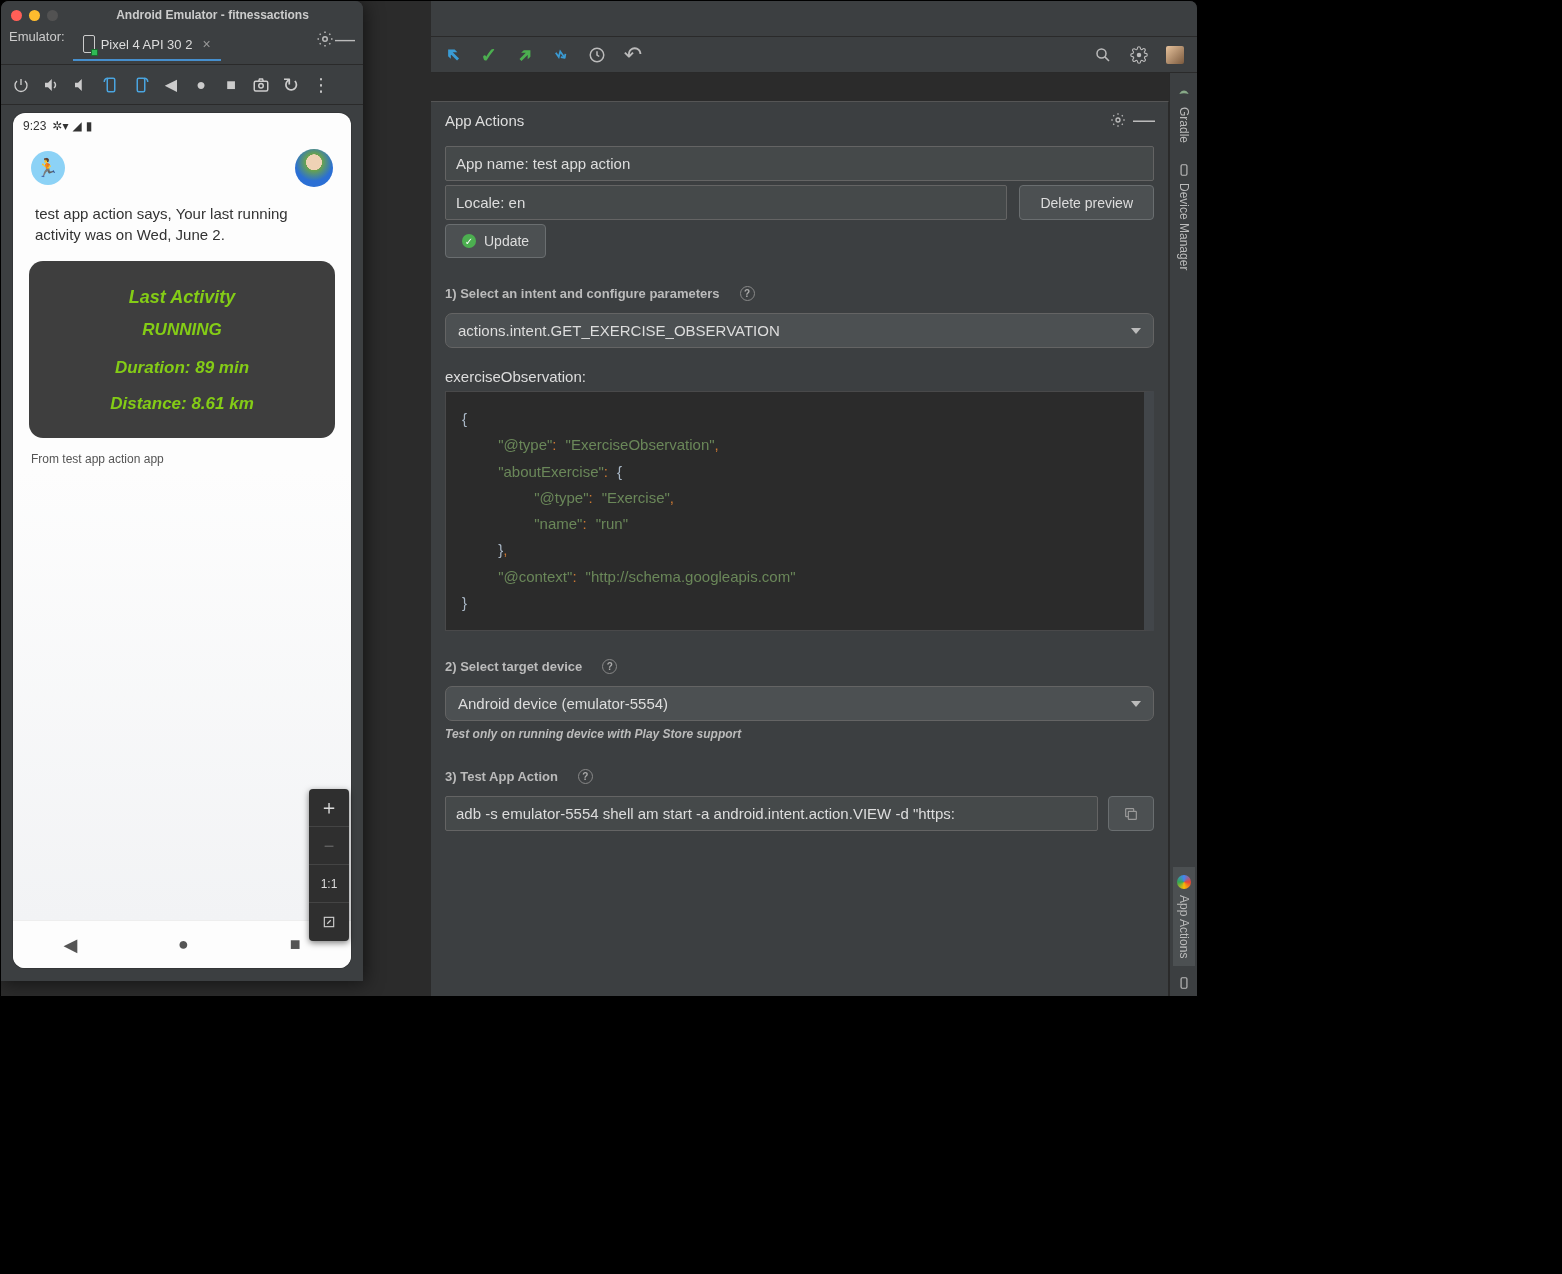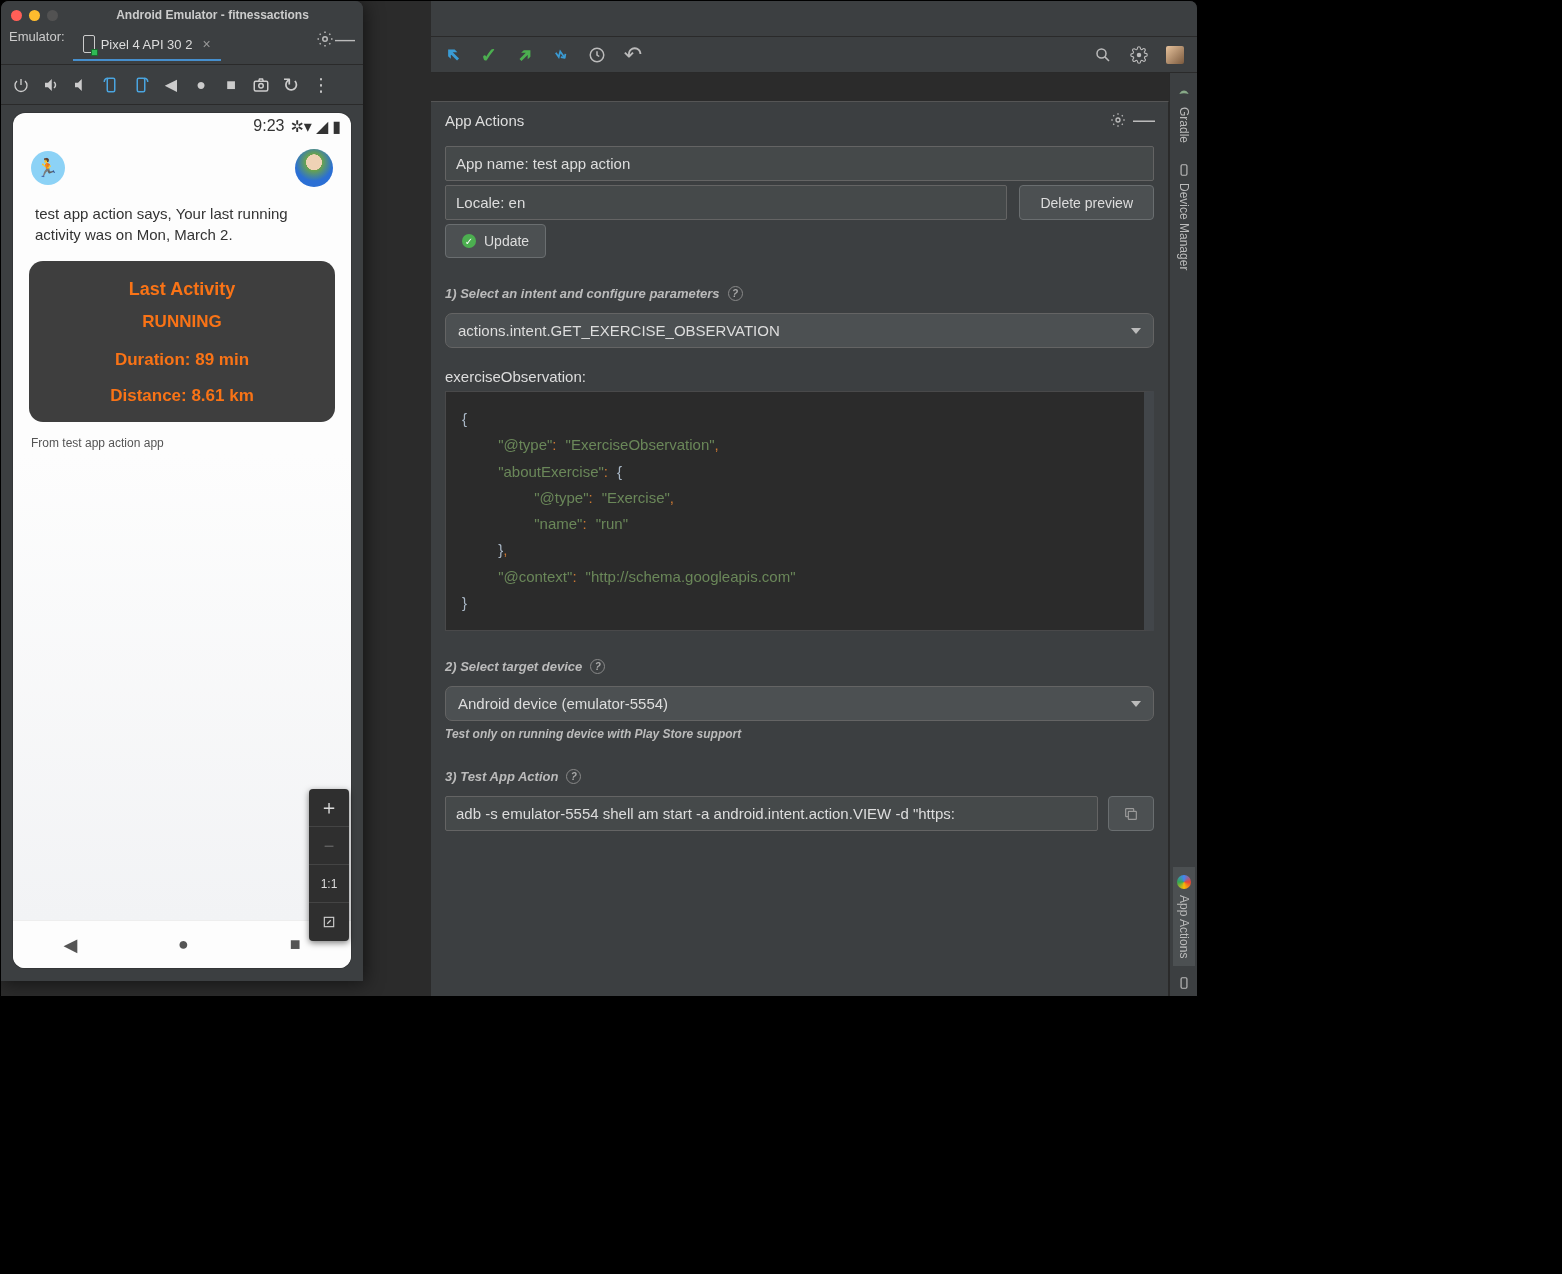--- a/index.html
+++ b/index.html
@@ -34,31 +34,31 @@
   .ic{width:20px;height:20px;display:inline-flex;align-items:center;justify-content:center;
     color:#bbb;font-size:16px;}
   .emu-tb{height:40px;display:flex;align-items:center;gap:10px;padding:0 10px;
     background:var(--bg-1);border-bottom:1px solid var(--line-dark);}
   .emu-tb .ic{color:#ccc;}
   
   .phone-wrap{flex:1;display:flex;justify-content:center;align-items:flex-start;padding:8px 12px;
     position:relative;}
   .phone{width:392px;height:855px;background:#fdfdfd;color:#222;border-radius:12px;
     box-shadow:0 0 0 1px #00000022;display:flex;flex-direction:column;overflow:hidden;}
-  .p-status{height:26px;display:flex;align-items:center;justify-content:flex-end;
-    padding:0 10px;font-size:16px;color:#333;}
+  .p-status{height:26px;display:flex;align-items:center;justify-content:flex-start;
+    padding:0 10px;font-size:12px;color:#333;}
   .p-status .r{display:flex;gap:4px;align-items:center;}
   .p-row{display:flex;justify-content:space-between;align-items:center;padding:10px 18px;}
   .run-ic{width:34px;height:34px;border-radius:50%;background:#8cd2f6;display:flex;
     align-items:center;justify-content:center;color:#163a5a;font-size:18px;font-weight:bold;}
   .avatar{width:38px;height:38px;border-radius:50%;
     background:radial-gradient(circle at 50% 35%,#efd2b5 25%,#68a34d 26%,#2b6fd4 60%);}
   .p-text{padding:6px 22px;font-size:15px;line-height:1.4;color:#333;}
-  .card{margin:10px 16px;background:#3e3e3e;color:#f97316;border-radius:14px;padding:12px 16px;
-    text-align:center;font-weight:600;}
+  .card{margin:10px 16px;background:#3e3e3e;color:#84cc16;border-radius:14px;padding:20px 16px;
+    text-align:center;font-style:italic;font-weight:600;}
   .card .t{font-size:18px;margin:6px 0 12px;}
   .card .a{font-size:17px;margin-bottom:18px;}
   .card .m{font-size:17px;margin-bottom:16px;}
   .from{font-size:12px;color:#555;padding:4px 18px;}
   .p-spacer{flex:1;background:linear-gradient(#fdfdfd,#f2f3f5);}
   .p-input{height:54px;border-top:1px solid #e4e4e4;display:flex;align-items:center;
     padding:0 18px;color:#767676;font-size:16px;}
   .p-nav{height:48px;display:flex;justify-content:space-around;align-items:center;
     background:#fdfdfd;border-top:1px solid #eee;color:#555;font-size:18px;}
   .zoom-ctl{position:absolute;right:14px;bottom:40px;width:40px;background:#2f2f2f;color:#ddd;
@@ -86,21 +86,21 @@
   .panel-body{flex:1;overflow:auto;padding:8px 14px 16px;}
   .field{width:100%;background:#45494a;border:1px solid #646464;color:#ddd;font-size:15px;
     padding:8px 10px;border-radius:2px;}
   .row{display:flex;gap:12px;margin-bottom:4px;}
   .row .field{flex:1;}
   .btn{background:#4c5052;border:1px solid #6a6e70;color:#ddd;padding:8px 16px;
     font-size:14px;border-radius:4px;display:inline-flex;align-items:center;gap:8px;}
   .btn .ok{width:14px;height:14px;border-radius:50%;background:#4caf50;display:inline-flex;
     align-items:center;justify-content:center;color:#fff;font-size:10px;}
   .section-lbl{font-size:13px;color:#bbb;font-weight:600;margin:28px 0 12px;
-    display:flex;align-items:flex-end;gap:8px;font-style:italic;}
+    display:flex;align-items:flex-end;gap:20px;}
   .q{width:15px;height:15px;border:1px solid #888;border-radius:50%;display:inline-flex;
     align-items:center;justify-content:center;font-size:10px;color:#aaa;}
   .select{width:100%;background:#4c5052;border:1px solid #646464;color:#ddd;font-size:15px;
     padding:8px 12px;border-radius:7px;display:flex;justify-content:space-between;align-items:center;}
   .chev{width:0;height:0;border-left:5px solid transparent;border-right:5px solid transparent;
     border-top:6px solid #bbb;}
   .code{background:#2b2b2b;border:1px solid #49494a;padding:14px 16px;color:var(--grey);
     font-family:Menlo,Consolas,monospace;font-size:15px;line-height:1.75;margin-top:6px;
     white-space:pre;border-right:10px solid #42464a;}
   .k{color:var(--green);} .s{color:var(--green);} .p{color:var(--orange);} .g{color:var(--grey);}
@@ -339,21 +339,21 @@
           <span class="r">
             <span>▾</span>
             <span>◢</span>
             <span>▮</span>
           </span>
         </div>
         <div class="p-row">
           <span class="run-ic">🏃</span>
           <span class="avatar"></span>
         </div>
-        <div class="p-text">test app action says, Your last running activity was on Mon, March 2.</div>
+        <div class="p-text">test app action says, Your last running activity was on Wed, June 2.</div>
         <div class="card">
           <div class="t">Last Activity</div>
           <div class="a">RUNNING</div>
           <div class="m">Duration: 89 min</div>
           <div class="m" style="margin-bottom:4px;">Distance: 8.61 km</div>
         </div>
         <div class="from">From test app action app</div>
         <div class="p-spacer"></div>
         <div class="p-nav">
           <span>◀</span>

